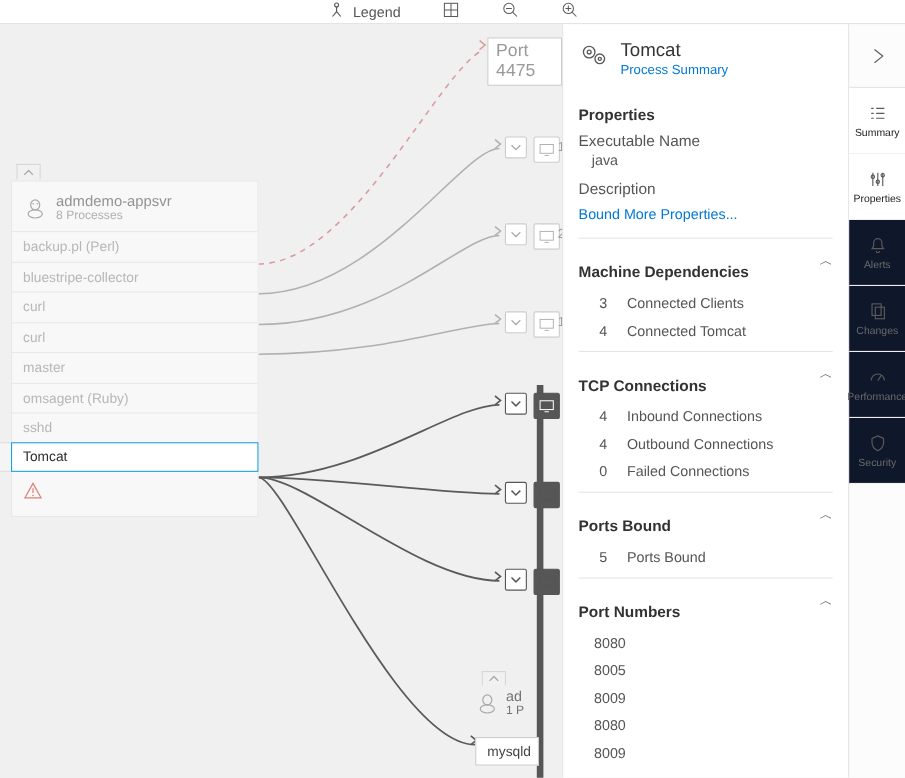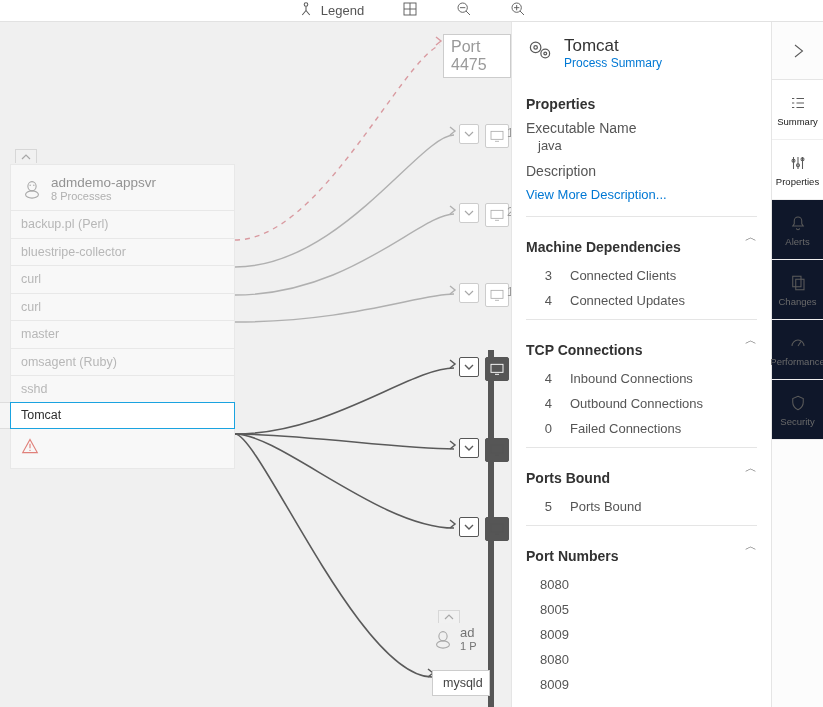--- a/index.html
+++ b/index.html
@@ -306,32 +306,32 @@
       <div>
         <div class="title">Tomcat</div>
         <div class="sub">Process Summary</div>
       </div>
     </div>
     <div class="details-body">
       <div class="sect-title bold">Properties</div>
       <div class="label">Executable Name</div>
       <div class="value">java</div>
       <div class="label">Description</div>
-      <div class="viewmore">View More Description...</div>
+      <div class="viewmore">Bound More Properties...</div>
 
       <div class="sect">
         <span class="chev">︿</span>
         <div class="sect-title">Machine Dependencies</div>
         <div class="row">
             <span class="num">3</span>
             <span>Connected Clients</span>
           </div>
         <div class="row">
             <span class="num">4</span>
-            <span>Connected Updates</span>
+            <span>Connected Tomcat</span>
           </div>
       </div>
 
       <div class="sect">
         <span class="chev">︿</span>
         <div class="sect-title">TCP Connections</div>
         <div class="row">
             <span class="num">4</span>
             <span>Inbound Connections</span>
           </div>

